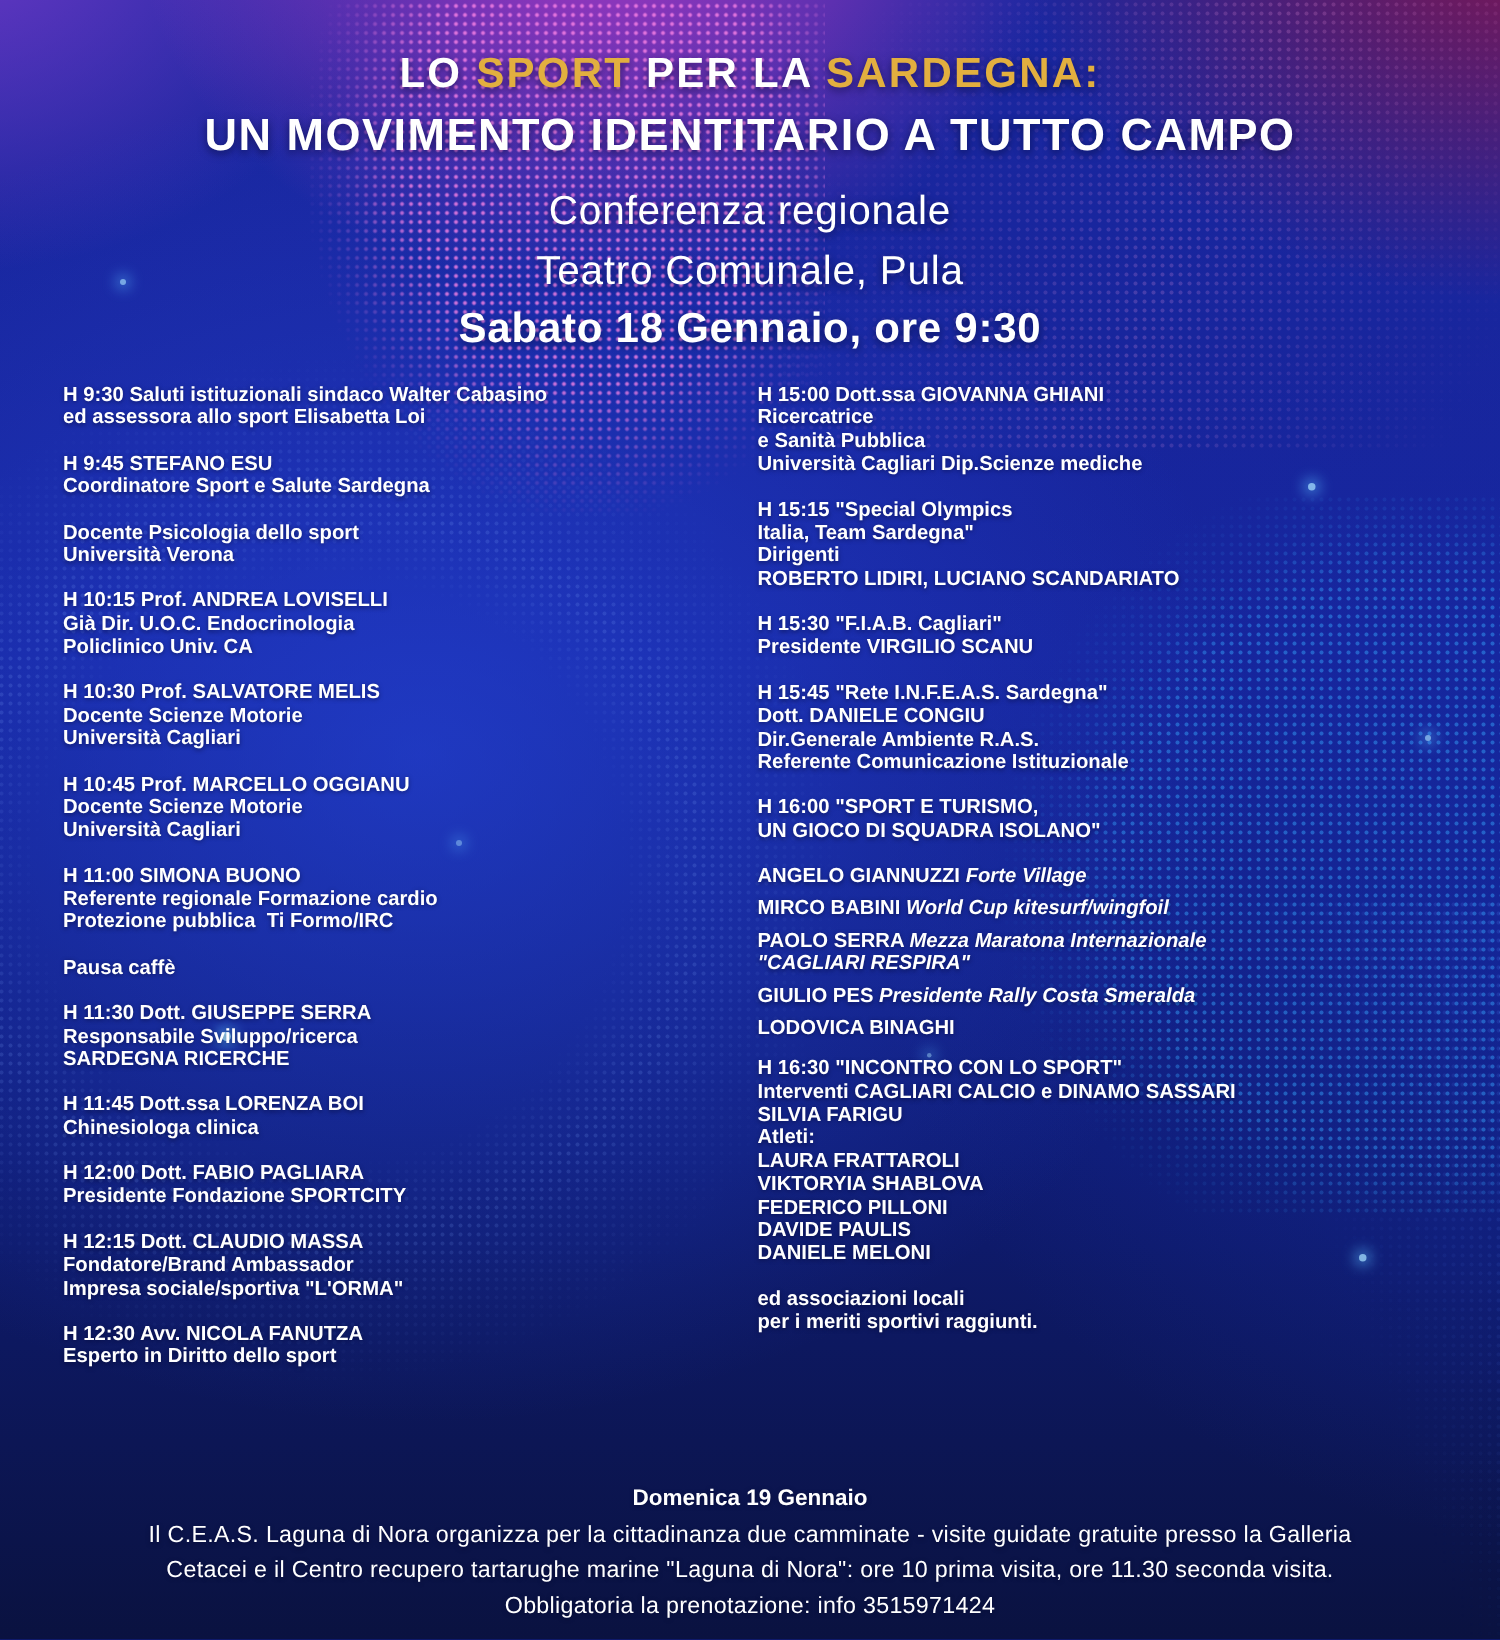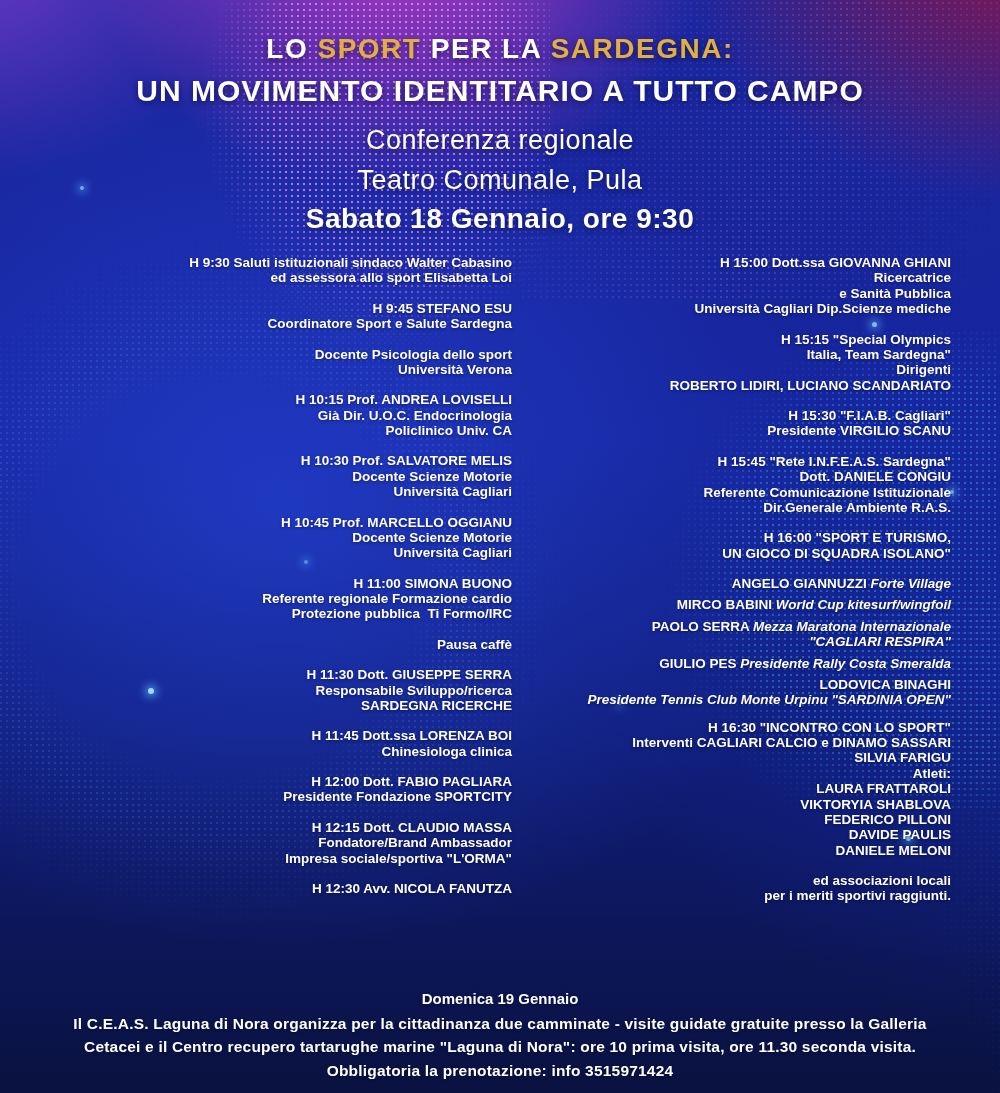--- a/index.html
+++ b/index.html
@@ -53,32 +53,32 @@
     box-shadow:0 0 9px 3px rgba(90,185,255,.75);}
   
   .layer{position:absolute;z-index:2;}
   .titles{left:0;top:33px;width:1000px;text-align:center;text-shadow:0 2px 6px rgba(3,6,40,.55);}
   .t1{font-size:28px;font-weight:bold;letter-spacing:1.5px;}
   .gold{color:#e2af3f;}
   .t2{font-size:30px;font-weight:bold;letter-spacing:1px;margin-top:9px;}
   .s1,.s2{font-size:27px;font-weight:normal;margin-top:9px;letter-spacing:.5px;}
   .s1{margin-top:17px;}
   .s3{font-size:28px;font-weight:bold;margin-top:7px;letter-spacing:.5px;}
-  .col{top:255px;text-align:right;font-size:13.5px;font-weight:bold;
+  .col{top:255px;text-align:left;font-size:13.5px;font-weight:bold;
        line-height:1.14;text-shadow:0 1px 3px rgba(3,6,40,.5);}
   .col-left{left:42px;width:470px;}
   .col-right{left:505px;width:446px;}
   .block{margin-bottom:15px;}
   .block.sub{margin-bottom:6px;}
   .block.sub + .block:not(.sub){margin-top:12px;}
   .line{white-space:pre-wrap;}
   .it{font-style:italic;}
   .footer{left:0;top:990px;width:1000px;text-align:center;text-shadow:0 1px 3px rgba(3,6,40,.5);}
   .f-head{font-size:15px;font-weight:bold;margin-bottom:5px;}
-  .f-line{font-size:15.5px;font-weight:bold;line-height:1.5;letter-spacing:.2px;}
+  .f-line{font-size:15.5px;font-weight:normal;line-height:1.5;letter-spacing:.2px;}
 </style>
 </head>
 <body>
 
 <div class="bg"></div>
 <div class="dots sphere-pink"></div>
 <div class="dots haze-top"></div>
 <div class="dots swirl-left"></div>
 <div class="dots sphere-blue"></div>
 <div class="dots wedge-br"></div>
@@ -147,20 +147,21 @@
       <div class="line">H 12:00 Dott. FABIO PAGLIARA</div>
       <div class="line">Presidente Fondazione SPORTCITY</div>
     </div>
     <div class="block">
       <div class="line">H 12:15 Dott. CLAUDIO MASSA</div>
       <div class="line">Fondatore/Brand Ambassador</div>
       <div class="line">Impresa sociale/sportiva "L'ORMA"</div>
     </div>
     <div class="block">
       <div class="line">H 12:30 Avv. NICOLA FANUTZA</div>
+      <div class="line">Esperto in Diritto dello sport</div>
     </div>
   </div>
 <div class="layer col col-right">
     <div class="block">
       <div class="line">H 15:00 Dott.ssa GIOVANNA GHIANI</div>
       <div class="line">Ricercatrice</div>
       <div class="line">e Sanità Pubblica</div>
       <div class="line">Università Cagliari Dip.Scienze mediche</div>
     </div>
     <div class="block">
@@ -169,43 +170,42 @@
       <div class="line">Dirigenti</div>
       <div class="line">ROBERTO LIDIRI, LUCIANO SCANDARIATO</div>
     </div>
     <div class="block">
       <div class="line">H 15:30 "F.I.A.B. Cagliari"</div>
       <div class="line">Presidente VIRGILIO SCANU</div>
     </div>
     <div class="block">
       <div class="line">H 15:45 "Rete I.N.F.E.A.S. Sardegna"</div>
       <div class="line">Dott. DANIELE CONGIU</div>
+      <div class="line">Dir.Generale Ambiente R.A.S.</div>
       <div class="line">Referente Comunicazione Istituzionale</div>
-      <div class="line">Dir.Generale Ambiente R.A.S.</div>
     </div>
     <div class="block">
       <div class="line">H 16:00 "SPORT E TURISMO,</div>
       <div class="line">UN GIOCO DI SQUADRA ISOLANO"</div>
     </div>
     <div class="block sub">
       <div class="line"><span>ANGELO GIANNUZZI </span><span class="it">Forte Village</span></div>
     </div>
     <div class="block sub">
       <div class="line"><span>MIRCO BABINI </span><span class="it">World Cup kitesurf/wingfoil</span></div>
     </div>
     <div class="block sub">
       <div class="line"><span>PAOLO SERRA </span><span class="it">Mezza Maratona Internazionale</span></div>
       <div class="line"><span class="it">"CAGLIARI RESPIRA"</span></div>
     </div>
     <div class="block sub">
       <div class="line"><span>GIULIO PES </span><span class="it">Presidente Rally Costa Smeralda</span></div>
     </div>
     <div class="block sub">
       <div class="line">LODOVICA BINAGHI</div>
-      <div class="line"><span class="it">Presidente Tennis Club Monte Urpinu "SARDINIA OPEN"</span></div>
     </div>
     <div class="block">
       <div class="line">H 16:30 "INCONTRO CON LO SPORT"</div>
       <div class="line">Interventi CAGLIARI CALCIO e DINAMO SASSARI</div>
       <div class="line">SILVIA FARIGU</div>
       <div class="line">Atleti:</div>
       <div class="line">LAURA FRATTAROLI</div>
       <div class="line">VIKTORYIA SHABLOVA</div>
       <div class="line">FEDERICO PILLONI</div>
       <div class="line">DAVIDE PAULIS</div>

